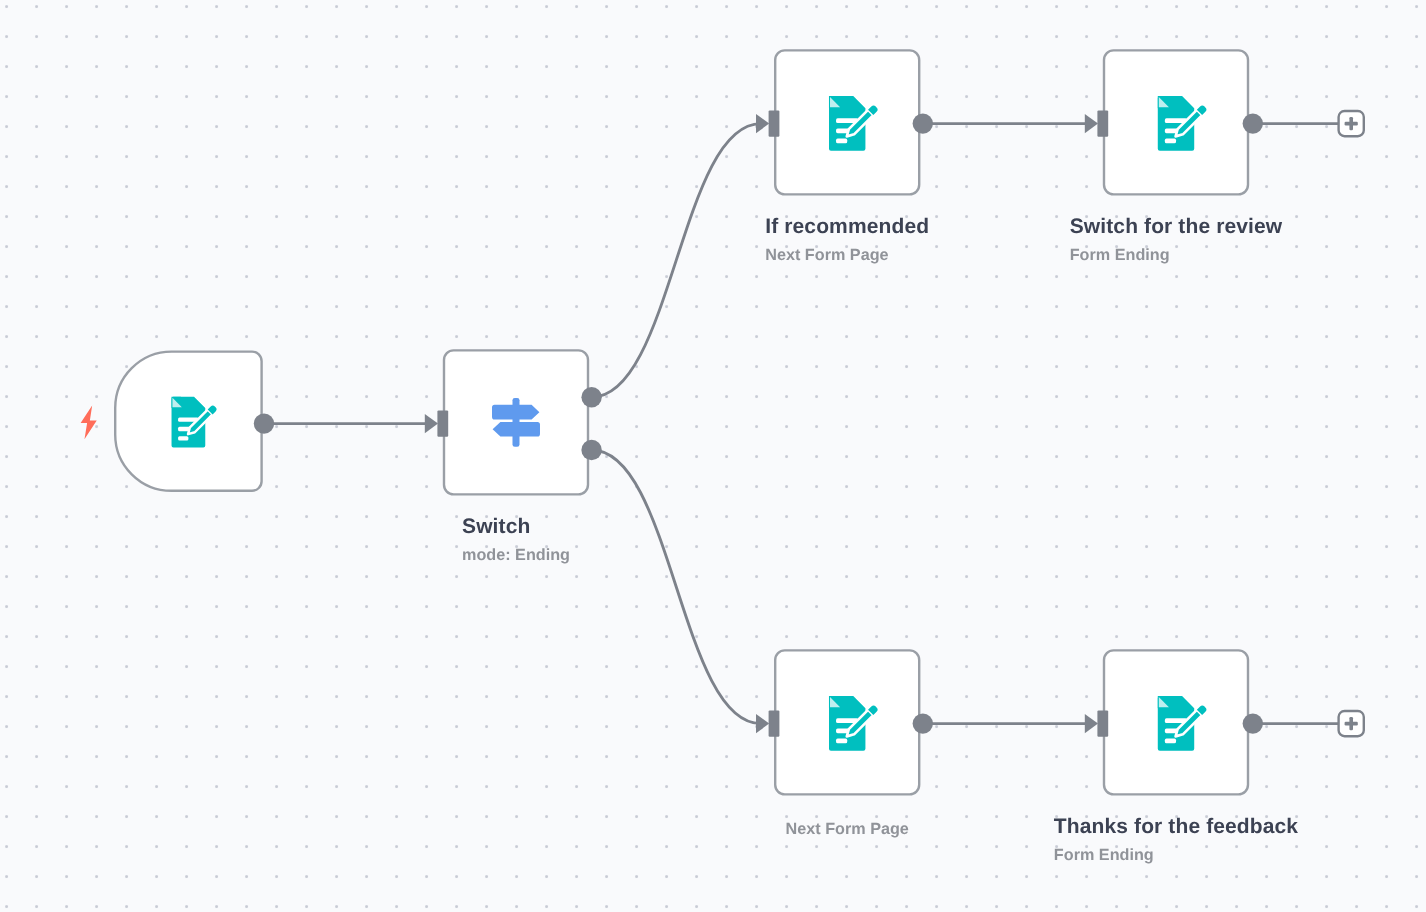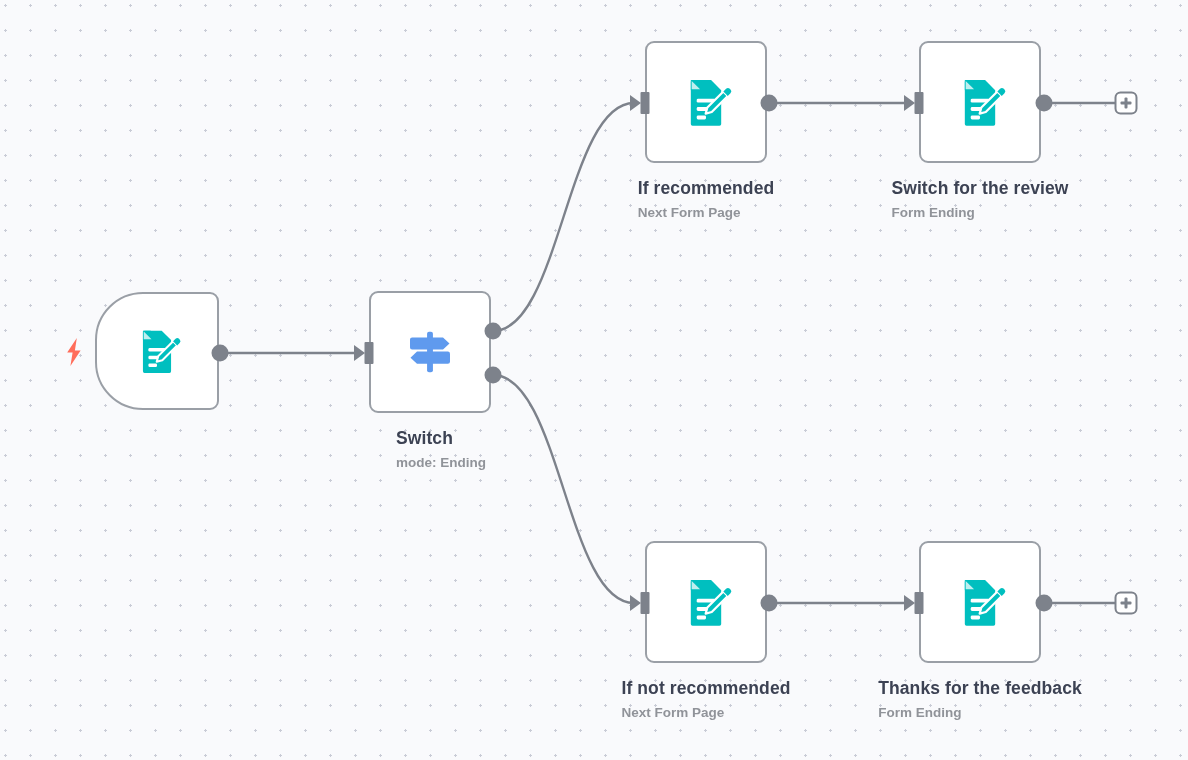--- a/index.html
+++ b/index.html
@@ -186,21 +186,21 @@
     </svg>
   </div>
 
   <div class="node switch-node" style="left:369px; top:291px; width:122px; height:122px;">
     <svg class="node-icon" viewBox="0 0 64 64">
       <rect x="28.4" y="7" width="7.2" height="50" rx="2.4" fill="#5f9aee"></rect>
       <path d="M10 14 h38 l8 7.5 -8 7.5 H10 a2.6 2.6 0 0 1 -2.6 -2.6 v-9.8 A2.6 2.6 0 0 1 10 14 z" fill="#5f9aee"></path>
       <path d="M54 31.5 H16 l-8 7.5 8 7.5 h38 a2.6 2.6 0 0 0 2.6 -2.6 v-9.8 A2.6 2.6 0 0 0 54 31.5 z" fill="#5f9aee"></path>
     </svg>
   </div>
-  <div class="node-label" style="left:430px; top:427px;margin-left:11px;">
+  <div class="node-label" style="left:430px; top:427px;">
     <div class="node-title">Switch</div>
     <div class="node-subtitle">mode: Ending</div>
   </div>
 
   <div class="node" style="left:645px; top:41px; width:122px; height:122px;">
     <svg class="node-icon" viewBox="0 0 64 64">
       <path d="M14 6 h24 l12 12 v40 a2 2 0 0 1 -2 2 H16 a2 2 0 0 1 -2 -2 V8 a2 2 0 0 1 2 -2 z" fill="#00bfbf"></path>
       <path d="M14 6 h10 v12 H14 z" fill="#00bfbf"></path>
       <path d="M15 7 v10 h10 z" fill="#ffffff" opacity="0.75"></path>
       <rect x="21" y="28" width="22" height="4.6" rx="1.6" fill="#ffffff"></rect>
@@ -238,21 +238,20 @@
       <path d="M14 6 h10 v12 H14 z" fill="#00bfbf"></path>
       <path d="M15 7 v10 h10 z" fill="#ffffff" opacity="0.75"></path>
       <rect x="21" y="28" width="22" height="4.6" rx="1.6" fill="#ffffff"></rect>
       <rect x="21" y="38" width="14" height="4.6" rx="1.6" fill="#ffffff"></rect>
       <rect x="21" y="48" width="11" height="4.6" rx="1.6" fill="#ffffff"></rect>
       <path d="M52.6 19.6 l5.2 5.2 -19 19 -7.2 2 2 -7.2 z" fill="#00bfbf" stroke="#ffffff" stroke-width="2.6" stroke-linejoin="round"></path>
       <path d="M52.6 19.6 l3.2 -3.2 a3.1 3.1 0 0 1 4.4 0 l0.8 0.8 a3.1 3.1 0 0 1 0 4.4 l-3.2 3.2 z" fill="#00bfbf"></path>
     </svg>
   </div>
   <div class="node-label" style="left:706px; top:677px;">
-    <div class="node-title">If not recommended</div>
     <div class="node-subtitle">Next Form Page</div>
   </div>
 
   <div class="node" style="left:919px; top:541px; width:122px; height:122px;">
     <svg class="node-icon" viewBox="0 0 64 64">
       <path d="M14 6 h24 l12 12 v40 a2 2 0 0 1 -2 2 H16 a2 2 0 0 1 -2 -2 V8 a2 2 0 0 1 2 -2 z" fill="#00bfbf"></path>
       <path d="M14 6 h10 v12 H14 z" fill="#00bfbf"></path>
       <path d="M15 7 v10 h10 z" fill="#ffffff" opacity="0.75"></path>
       <rect x="21" y="28" width="22" height="4.6" rx="1.6" fill="#ffffff"></rect>
       <rect x="21" y="38" width="14" height="4.6" rx="1.6" fill="#ffffff"></rect>

